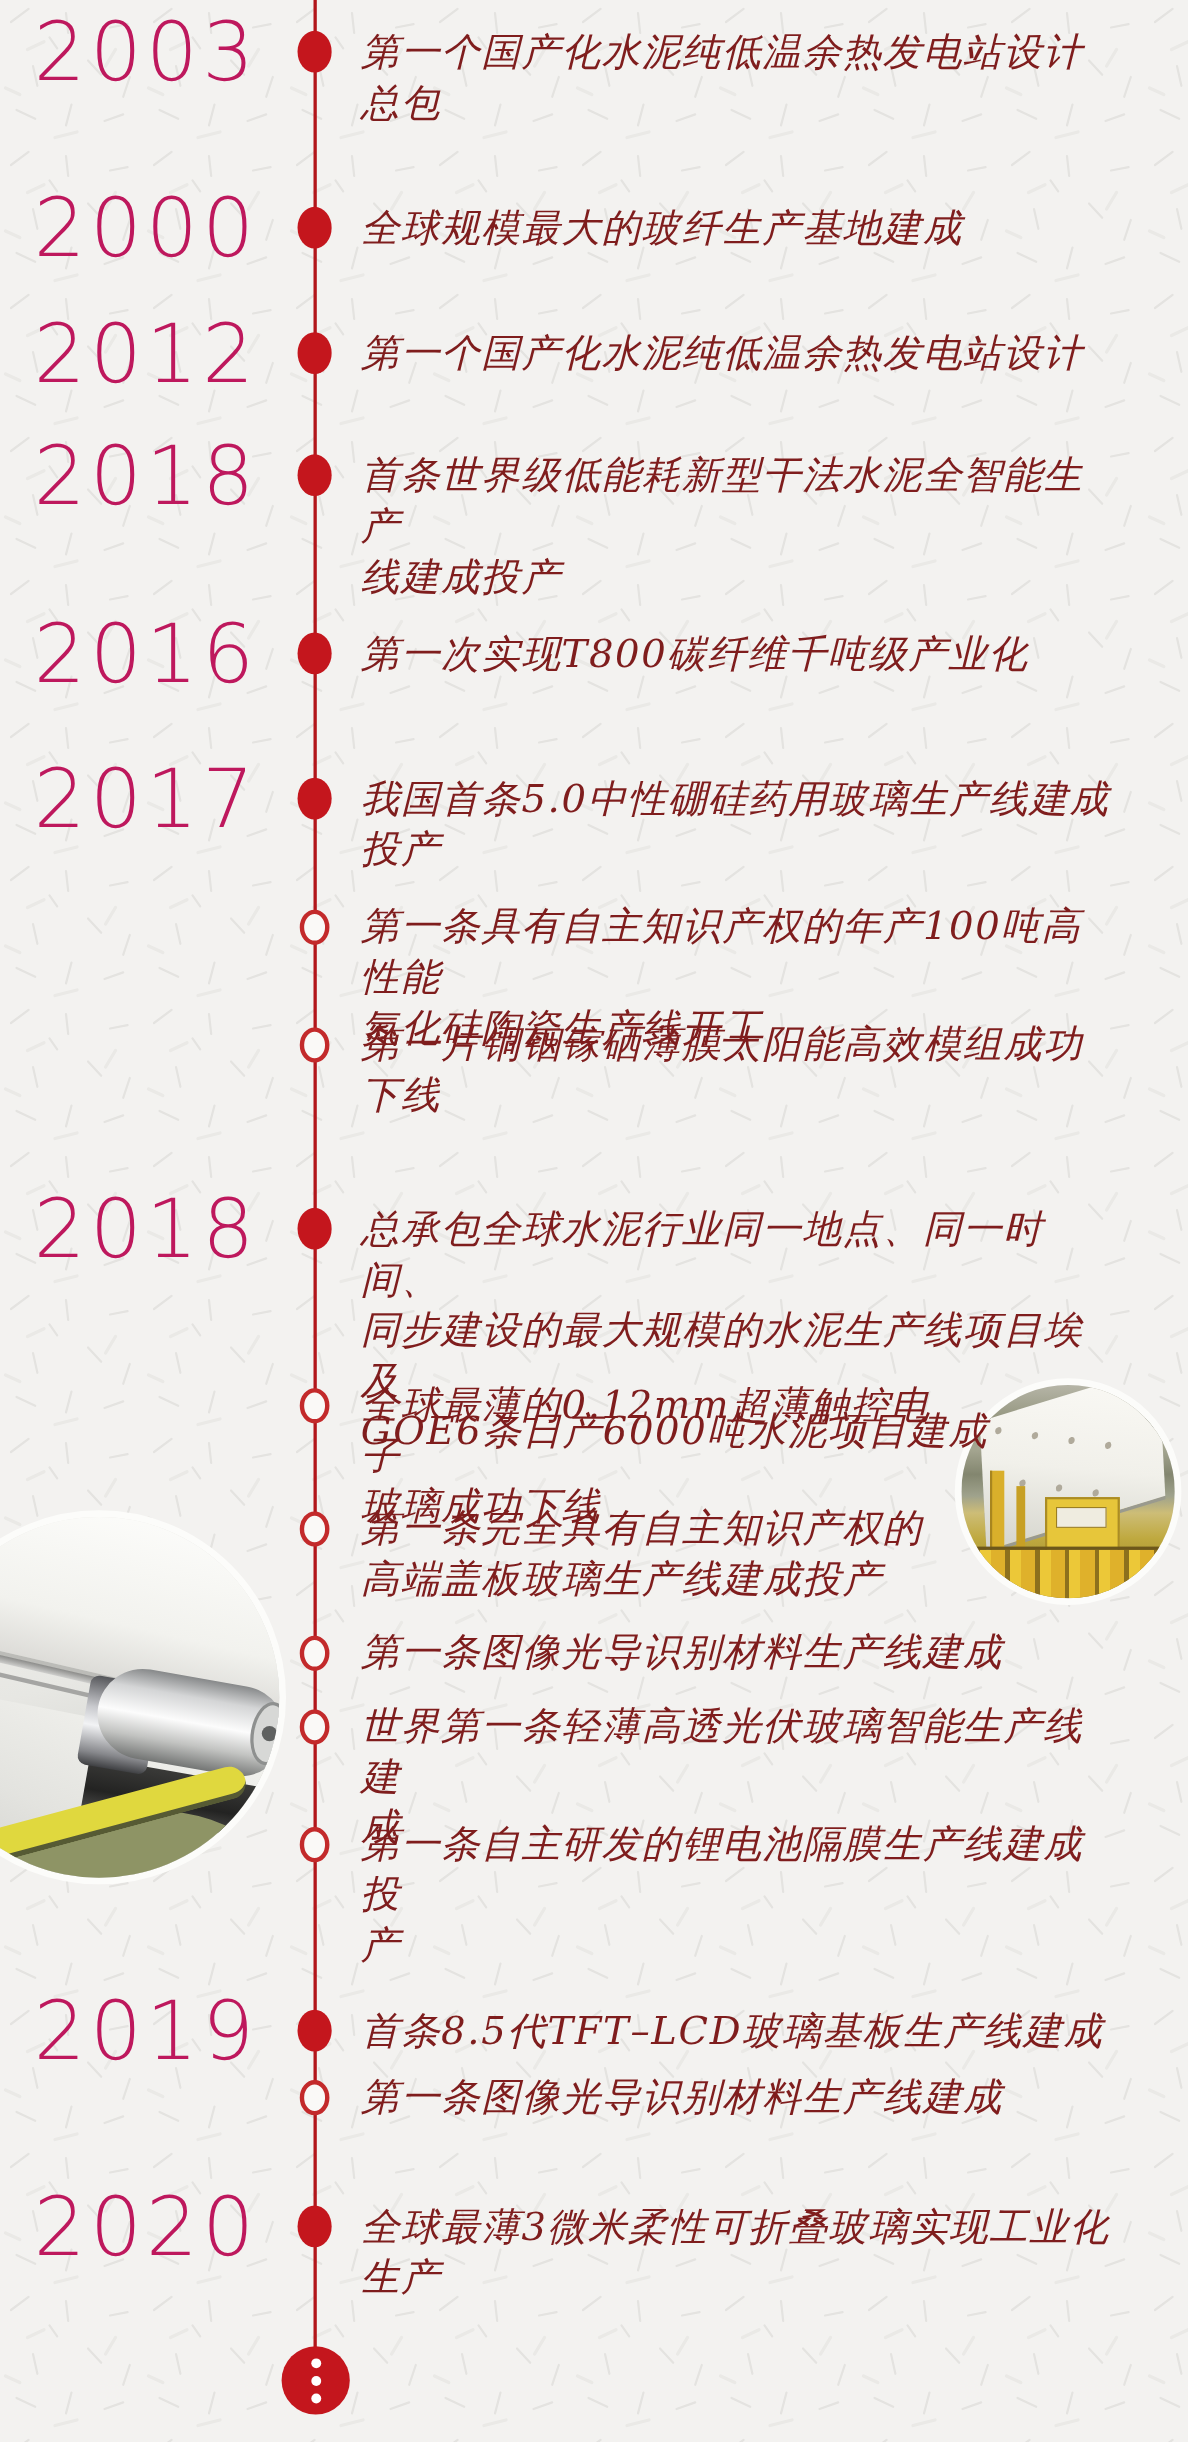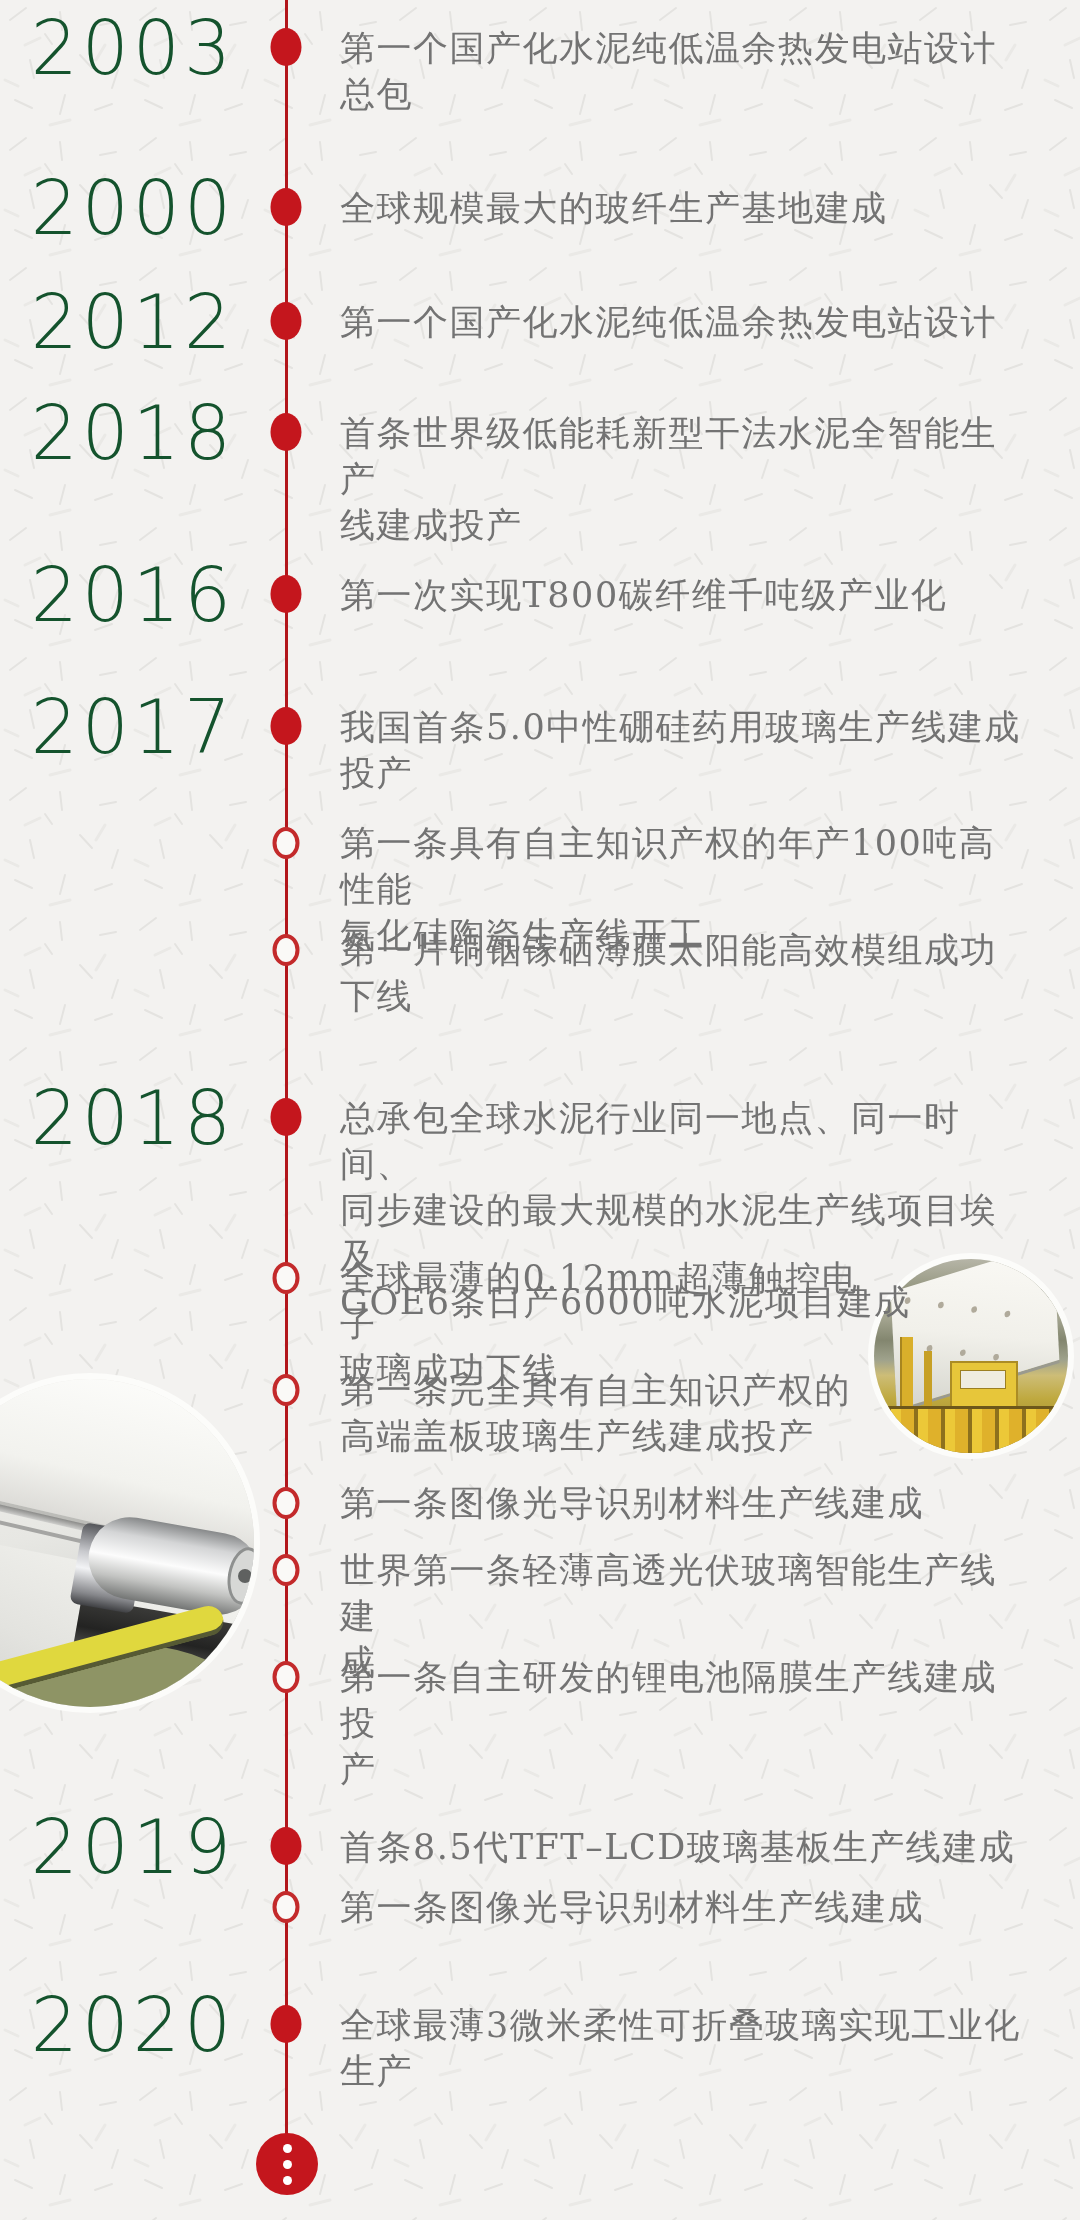--- a/index.html
+++ b/index.html
@@ -7,27 +7,27 @@
         font-family:"DejaVu Sans","Liberation Sans",sans-serif;}
   .texture{position:absolute;left:0;top:0;z-index:0;pointer-events:none;}
 
   
   .timeline-line{position:absolute;left:285px;top:0;width:3px;height:2138px;background:#b2161b;z-index:1;}
 
   
   .entry{position:absolute;left:0;width:1080px;z-index:3;}
   .year{position:absolute;right:845px;top:-16px;
         font-family:"DejaVu Sans","Liberation Sans",sans-serif;font-weight:200;
-        font-size:74px;line-height:78px;letter-spacing:4px;color:#14532d;white-space:nowrap;}
+        font-size:74px;line-height:78px;letter-spacing:4px;color:#be185d;white-space:nowrap;}
   .dot{position:absolute;left:286px;transform:translateX(-50%);border-radius:50%;}
   .dot.filled{width:31px;height:38px;top:3px;background:#c4161d;}
   .dot.hollow{width:27px;height:32px;top:7px;background:#faf9f7;border:4px solid #c32a2b;box-sizing:border-box;}
-  .entry-text{position:absolute;left:340px;width:690px;
+  .entry-text{position:absolute;left:328px;width:690px;
         font-family:"DejaVu Serif","Liberation Serif",serif;
-        font-size:35px;line-height:46px;letter-spacing:1.5px;color:#737373;white-space:pre-line;}
+        font-size:35px;line-height:46px;letter-spacing:1.5px;color:#7f1d1d;white-space:pre-line;font-style:italic;}
   .entry-text.narrow{width:540px;}
 
   
   .photo{position:absolute;border:6px solid #fcfcfa;border-radius:50%;overflow:hidden;box-sizing:border-box;z-index:2;}
   .photo div{position:absolute;}
   .right-photo{left:868px;top:1253px;width:206px;height:206px;}
   .rp-bg{inset:0;background:linear-gradient(180deg,#b6b5a7 0%,#94967f 16%,#a5a691 30%,#83866f 42%,#9fa28c 52%,#cdbd77 60%,#bfa93f 72%,#8f7a24 100%);}
   .rp-beam{left:0;top:30px;width:100%;height:9px;background:#70735f;opacity:.8;}
   .rp-sheet{left:16px;top:10px;width:170px;height:114px;transform:rotate(-17deg) skewX(-14deg);
             background:linear-gradient(200deg,#fbfaf6 0%,#f1f0ea 55%,#d4d4cc 100%);box-shadow:0 3px 0 #9a9a8e;}

